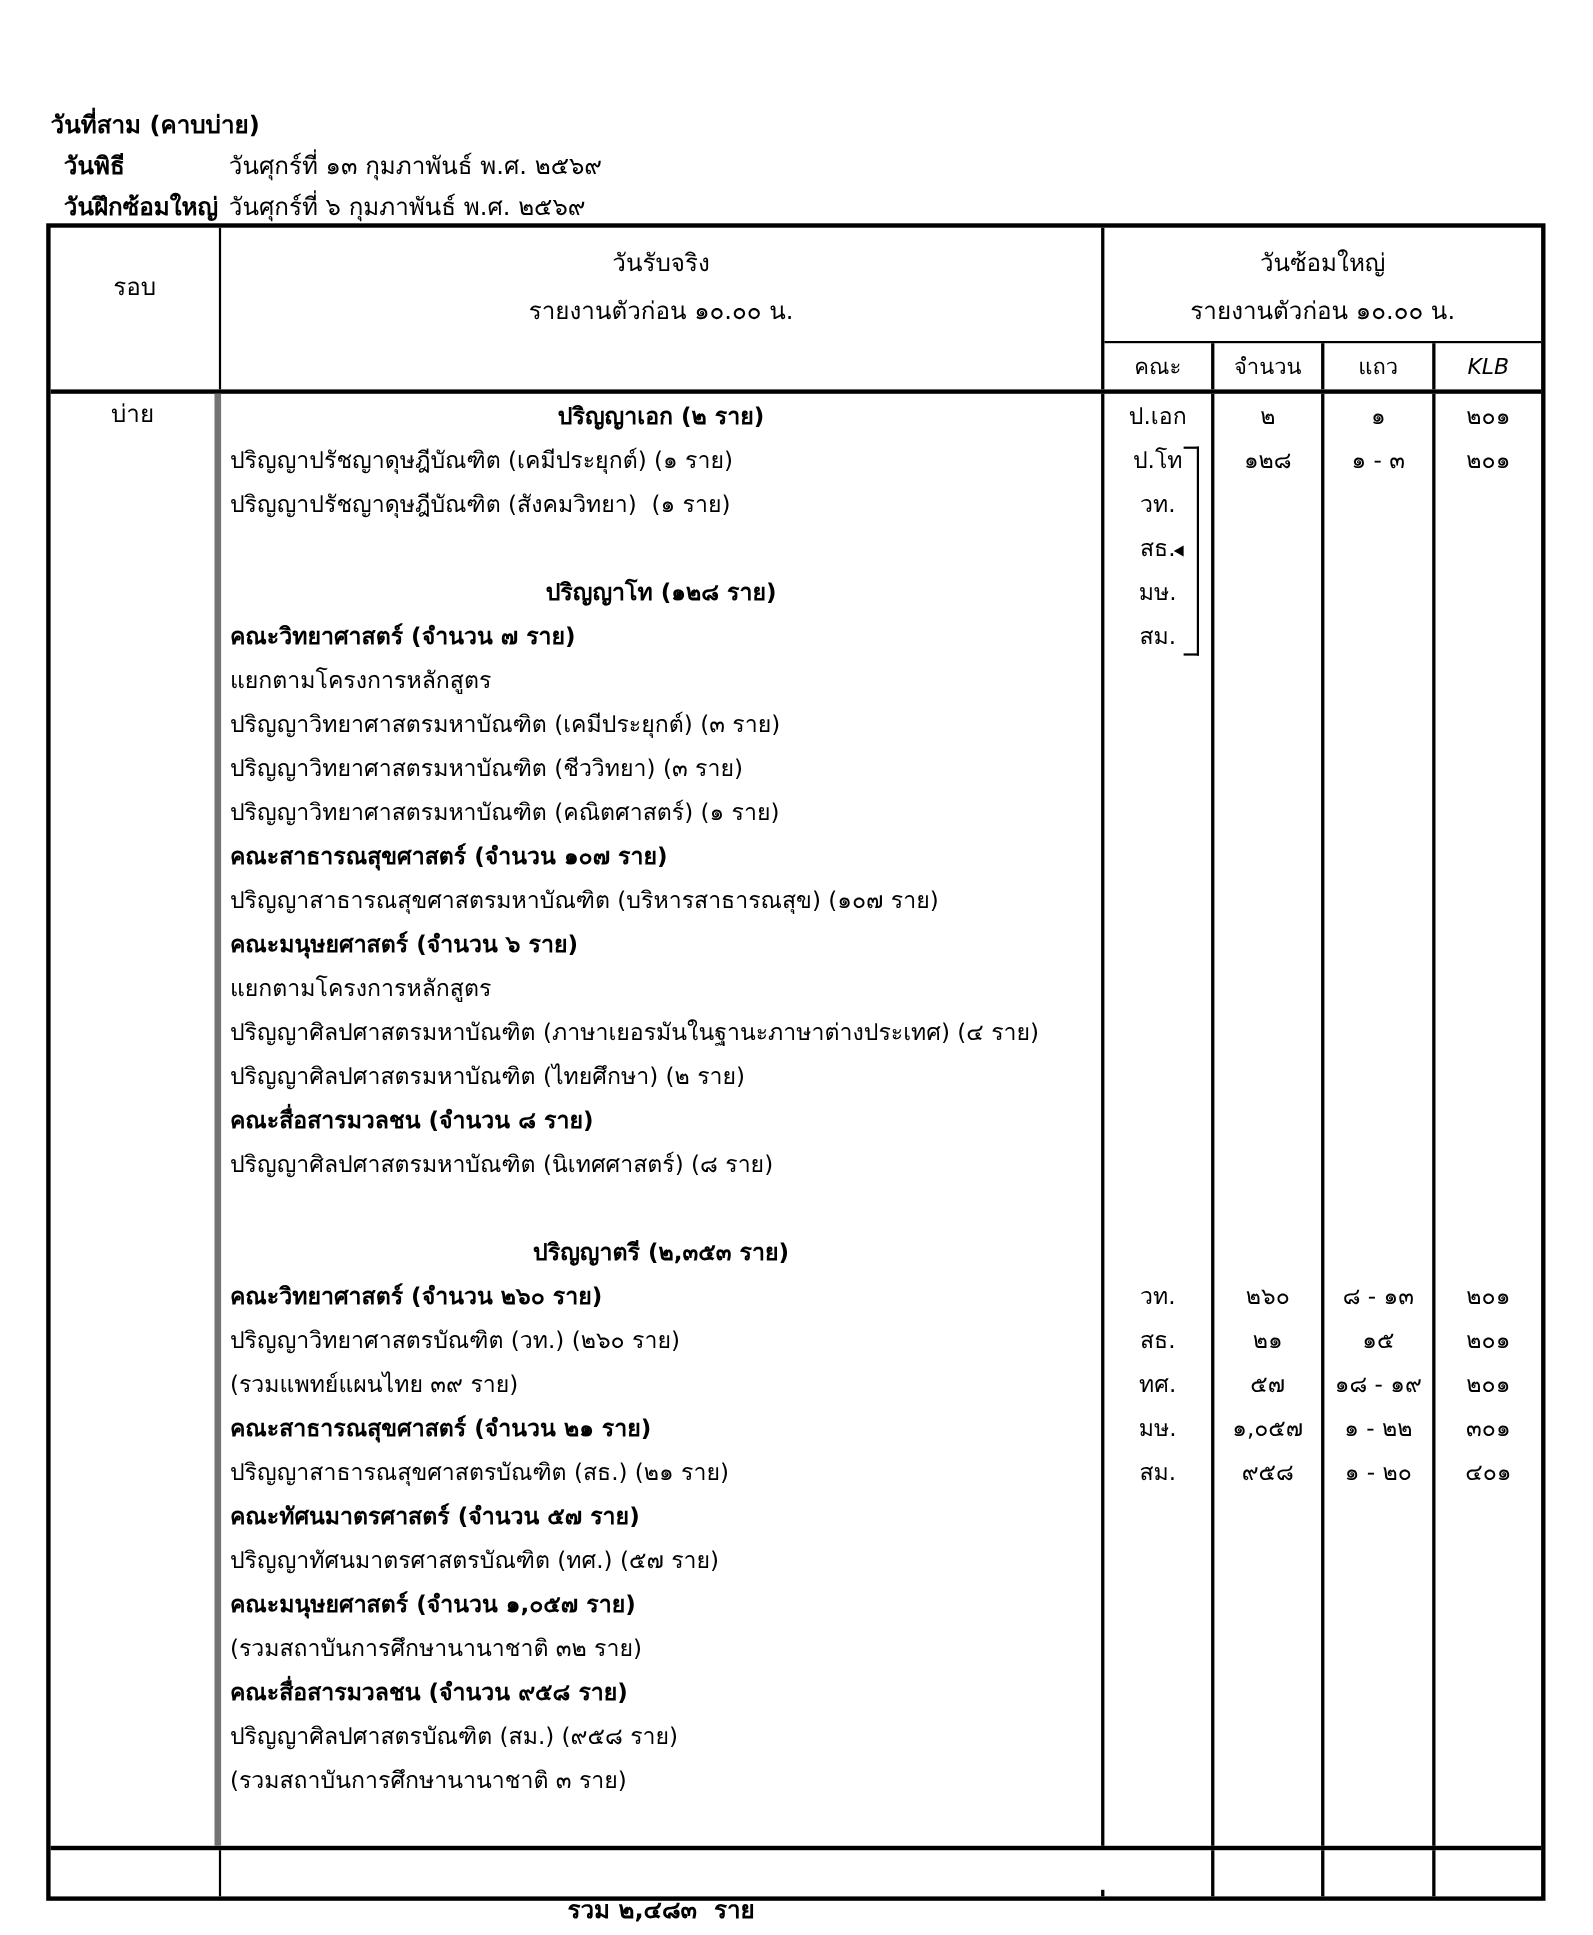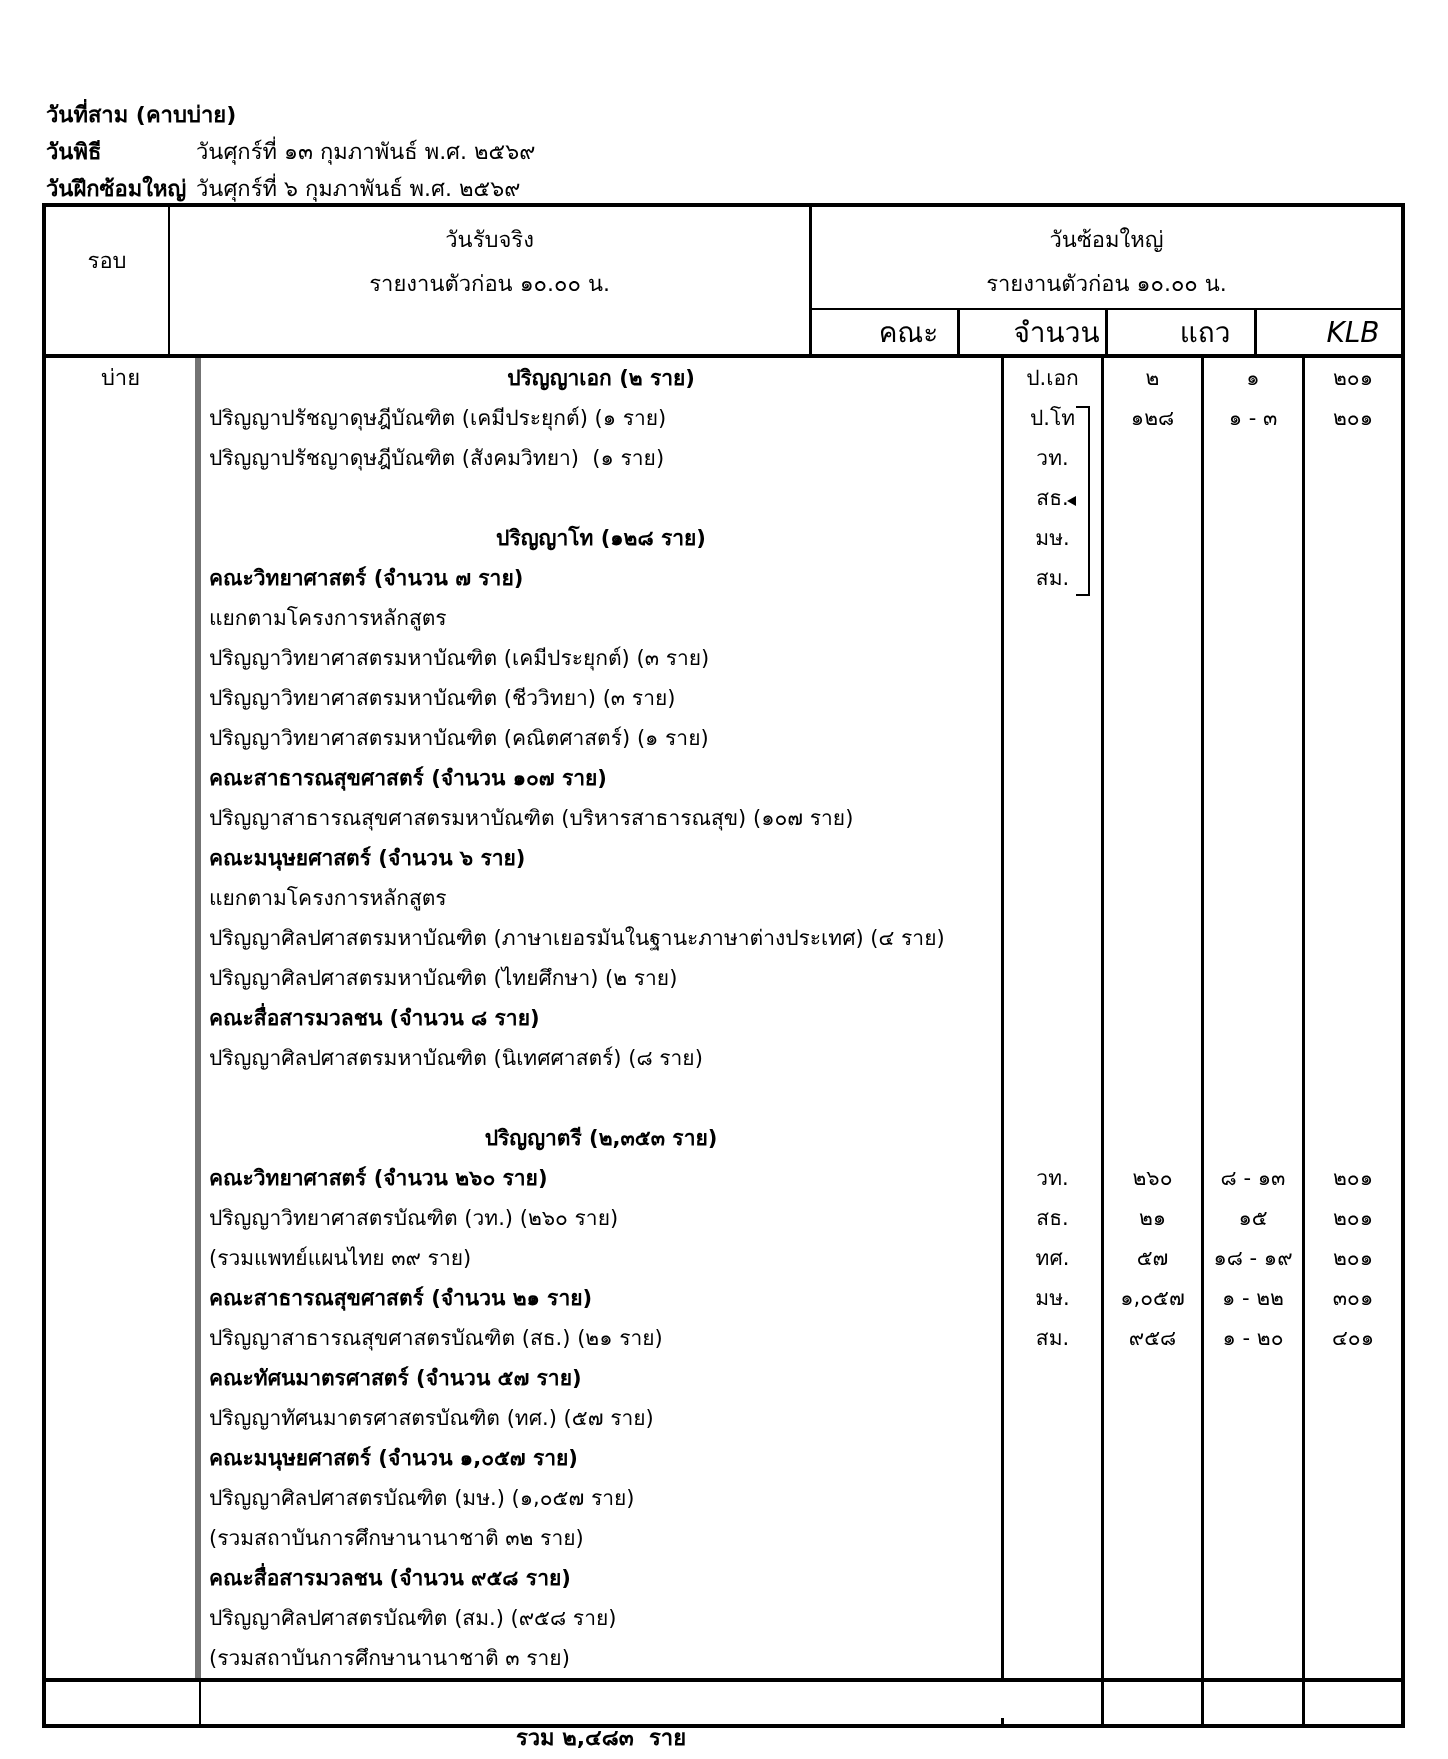--- a/index.html
+++ b/index.html
@@ -4,41 +4,41 @@
 <style>
   html,body { margin:0; padding:0; }
   body {
     width:1448px; height:1759px; position:relative;
     background:#ffffff; color:#000;
     font-family:"DejaVu Sans","Liberation Sans",sans-serif;
   }
   
   .doc-header { position:absolute; left:46px; top:72px; font-size:22px; }
   .doc-title  { font-weight:bold; height:37px; line-height:37px; white-space:pre;margin-top:24px; }
-  .info-row   { display:flex; height:37px; line-height:37px; }
+  .info-row   { display:flex; height:37px; line-height:37px;margin-left:12px; }
   .info-label { width:150px; font-weight:bold; white-space:pre; }
   .info-value { white-space:pre; }
 
   
   .sched-table { position:absolute; left:42px; top:203px; width:1363px;
     border:4px solid #000; box-sizing:border-box; background:#fff; }
 
   .thead { display:flex; height:147px; border-bottom:4px solid #000; }
   .th-round { width:155px; box-sizing:border-box; border-right:2px solid #000;
     text-align:center; font-size:22px; padding-top:36px; }
   .th-actual { width:803px; box-sizing:border-box; border-right:3px solid #000;
     text-align:center; font-size:22px; }
   .hl1 { margin-top:18px; height:30px; line-height:30px; white-space:pre; }
   .hl2 { margin-top:14px; height:30px; line-height:30px; white-space:pre; }
   .th-group { flex:1; display:flex; flex-direction:column; }
   .th-group-title { height:105px; box-sizing:border-box; border-bottom:2px solid #000;
     text-align:center; font-size:22px; }
   .th-cols { flex:1; display:flex; }
   .th-col { box-sizing:border-box; border-right:3px solid #000; display:flex;
-    align-items:center; justify-content:center; font-size:28px; white-space:pre;margin-left:48px; }
+    align-items:center; justify-content:center; font-size:20px; white-space:pre; }
   .th-col.c1 { width:100px; } .th-col.c2 { width:100px; }
   .th-col.c3 { width:101px; } .th-col.c4 { width:96px; border-right:none;font-style:italic; }
 
   .tbody { display:flex; height:1320px; }
   .b-round { width:155px; box-sizing:border-box; border-right:6px solid #737373;
     text-align:center; font-size:22px; }
   .b-desc { width:803px; box-sizing:border-box; border-right:3px solid #000; font-size:21px; }
   .b-col { box-sizing:border-box; border-right:3px solid #000; position:relative;
     font-size:21px; text-align:center; }
   .b-col.fac   { width:100px; }
@@ -129,21 +129,20 @@
         <div class="line desc normal"></div>
         <div class="line desc center">ปริญญาตรี (๒,๓๕๓ ราย)</div>
         <div class="line desc bold">คณะวิทยาศาสตร์ (จำนวน ๒๖๐ ราย)</div>
         <div class="line desc normal">ปริญญาวิทยาศาสตรบัณฑิต (วท.) (๒๖๐ ราย)</div>
         <div class="line desc normal">(รวมแพทย์แผนไทย ๓๙ ราย)</div>
         <div class="line desc bold">คณะสาธารณสุขศาสตร์ (จำนวน ๒๑ ราย)</div>
         <div class="line desc normal">ปริญญาสาธารณสุขศาสตรบัณฑิต (สธ.) (๒๑ ราย)</div>
         <div class="line desc bold">คณะทัศนมาตรศาสตร์ (จำนวน ๕๗ ราย)</div>
         <div class="line desc normal">ปริญญาทัศนมาตรศาสตรบัณฑิต (ทศ.) (๕๗ ราย)</div>
         <div class="line desc bold">คณะมนุษยศาสตร์ (จำนวน ๑,๐๕๗ ราย)</div>
-        <div class="line desc normal">ปริญญาศิลปศาสตรบัณฑิต (มษ.) (๑,๐๕๗ ราย)</div>
         <div class="line desc normal">(รวมสถาบันการศึกษานานาชาติ ๓๒ ราย)</div>
         <div class="line desc bold">คณะสื่อสารมวลชน (จำนวน ๙๕๘ ราย)</div>
         <div class="line desc normal">ปริญญาศิลปศาสตรบัณฑิต (สม.) (๙๕๘ ราย)</div>
         <div class="line desc normal">(รวมสถาบันการศึกษานานาชาติ ๓ ราย)</div>
       </div>
     <div class="b-col fac" id="col-fac">
       <div class="bracket">
         <div class="bracket-arrow"></div>
       </div>
     <div class="line">ป.เอก</div>

